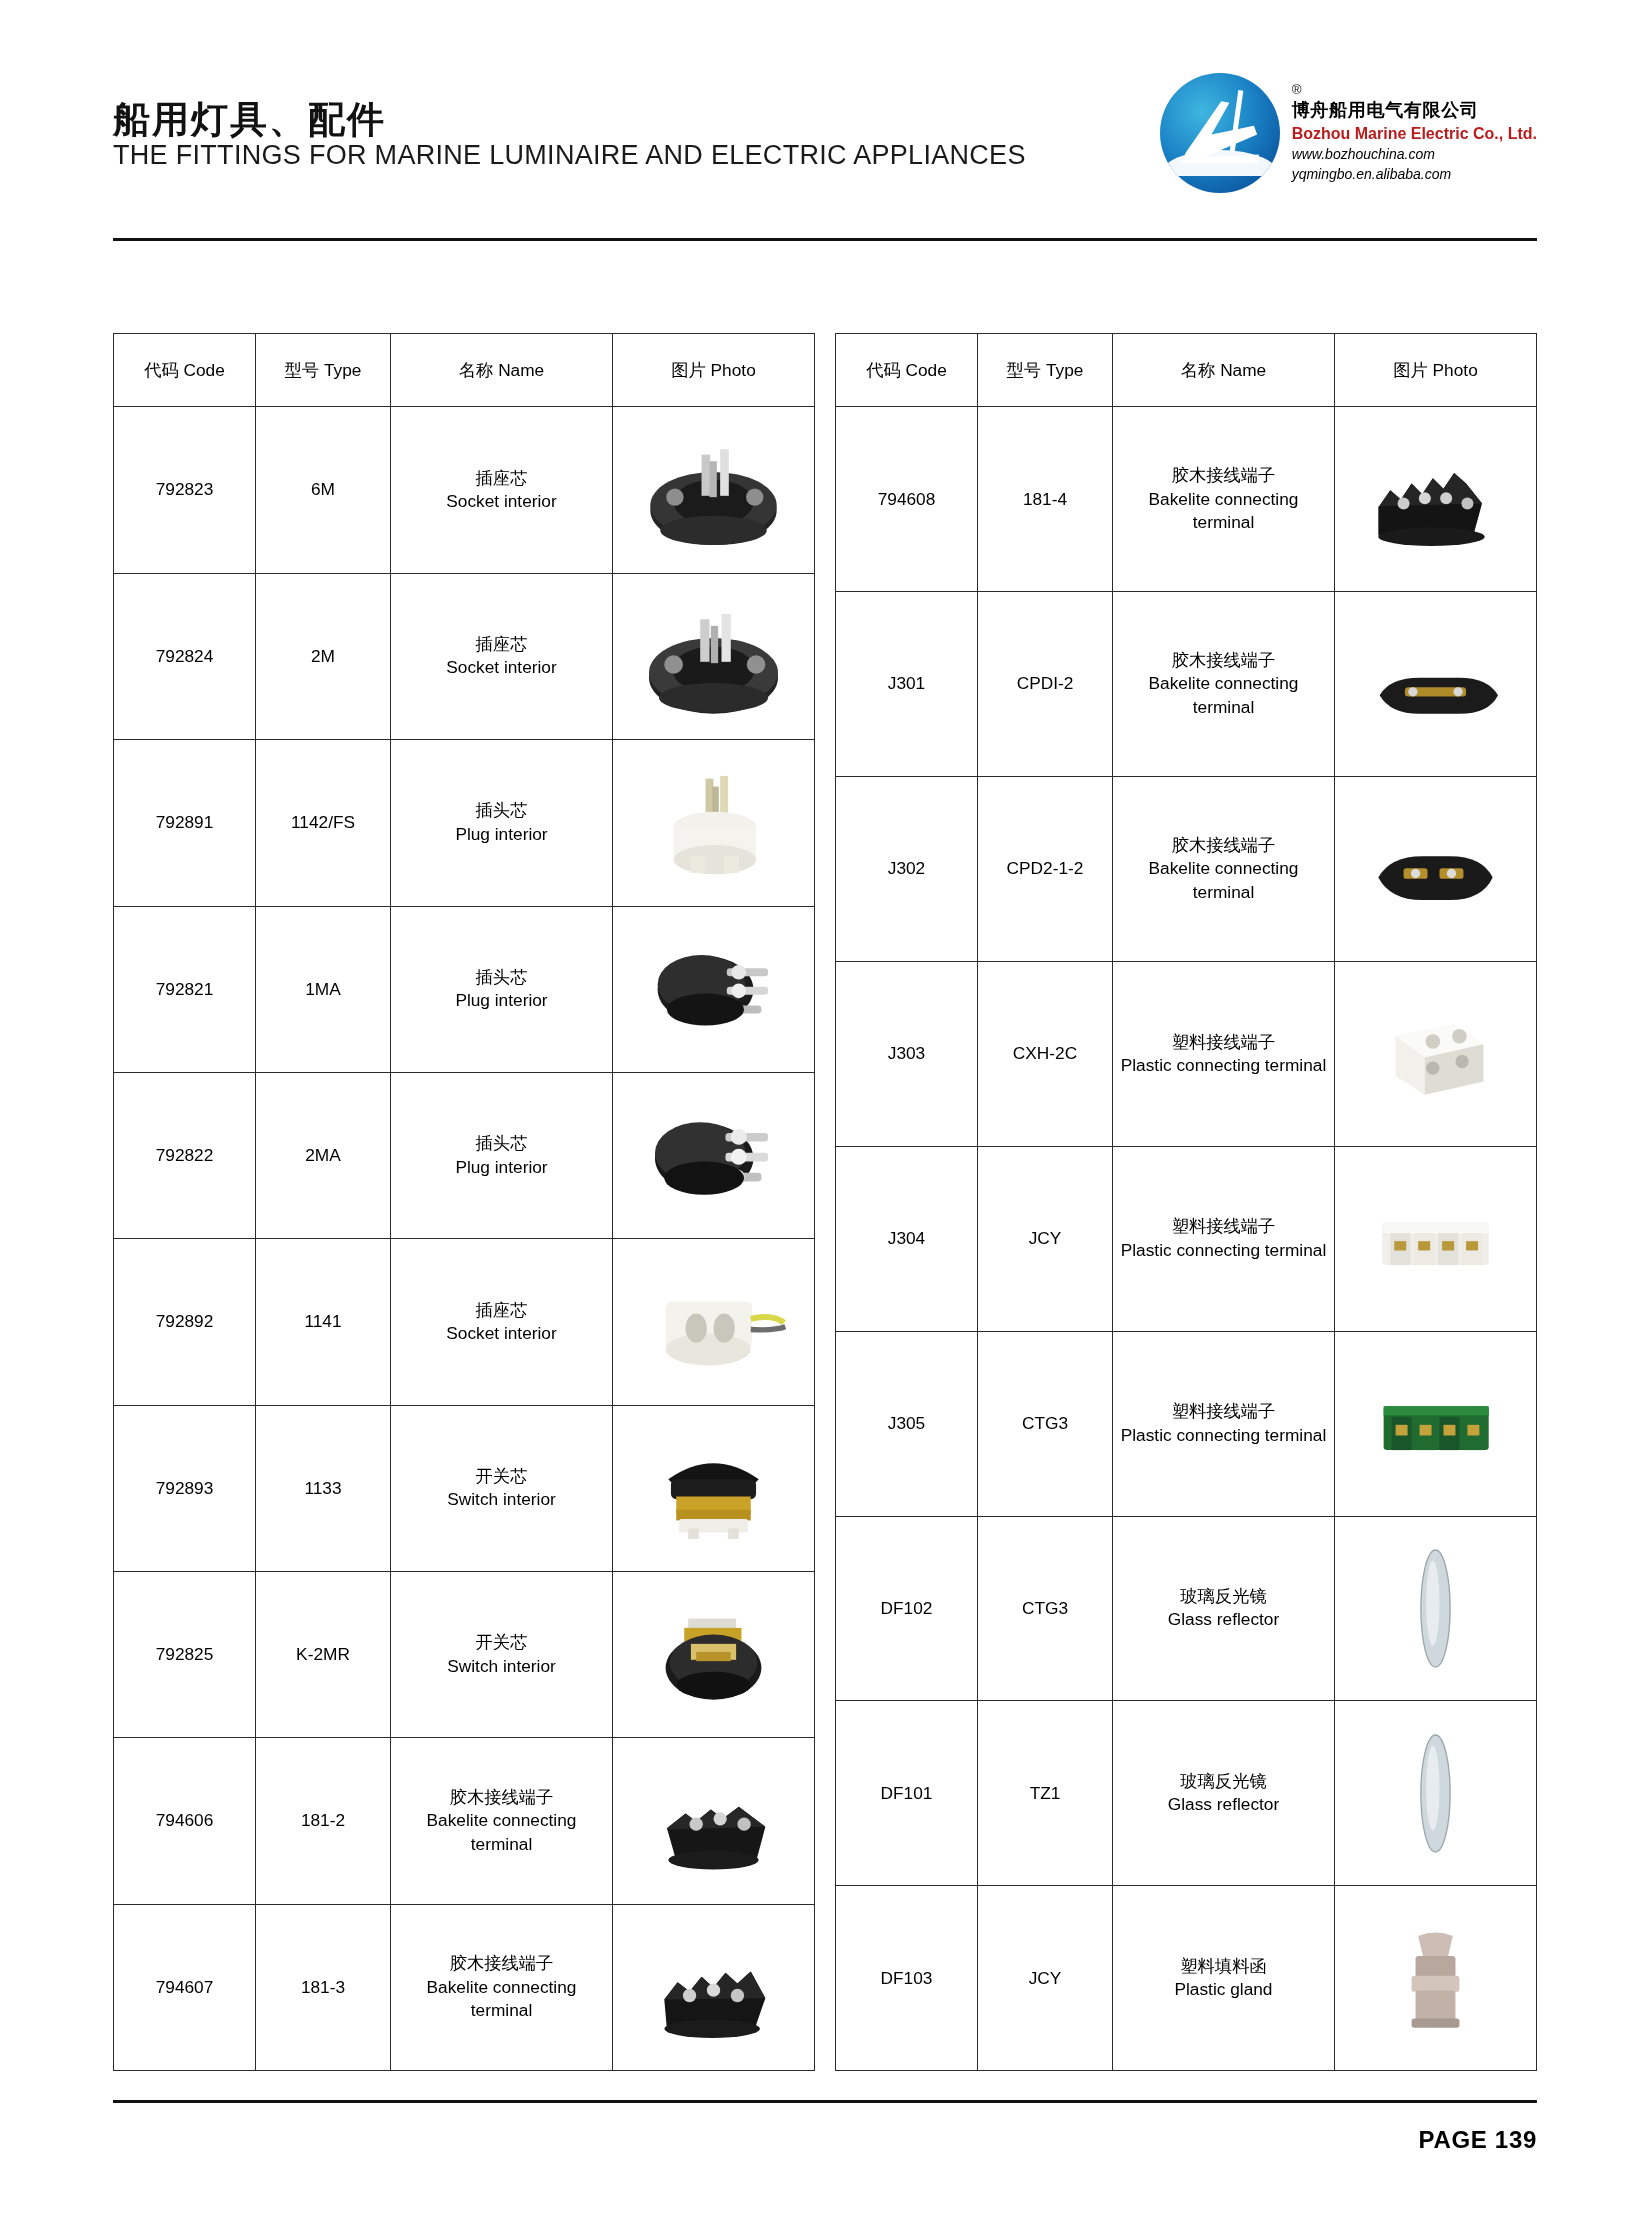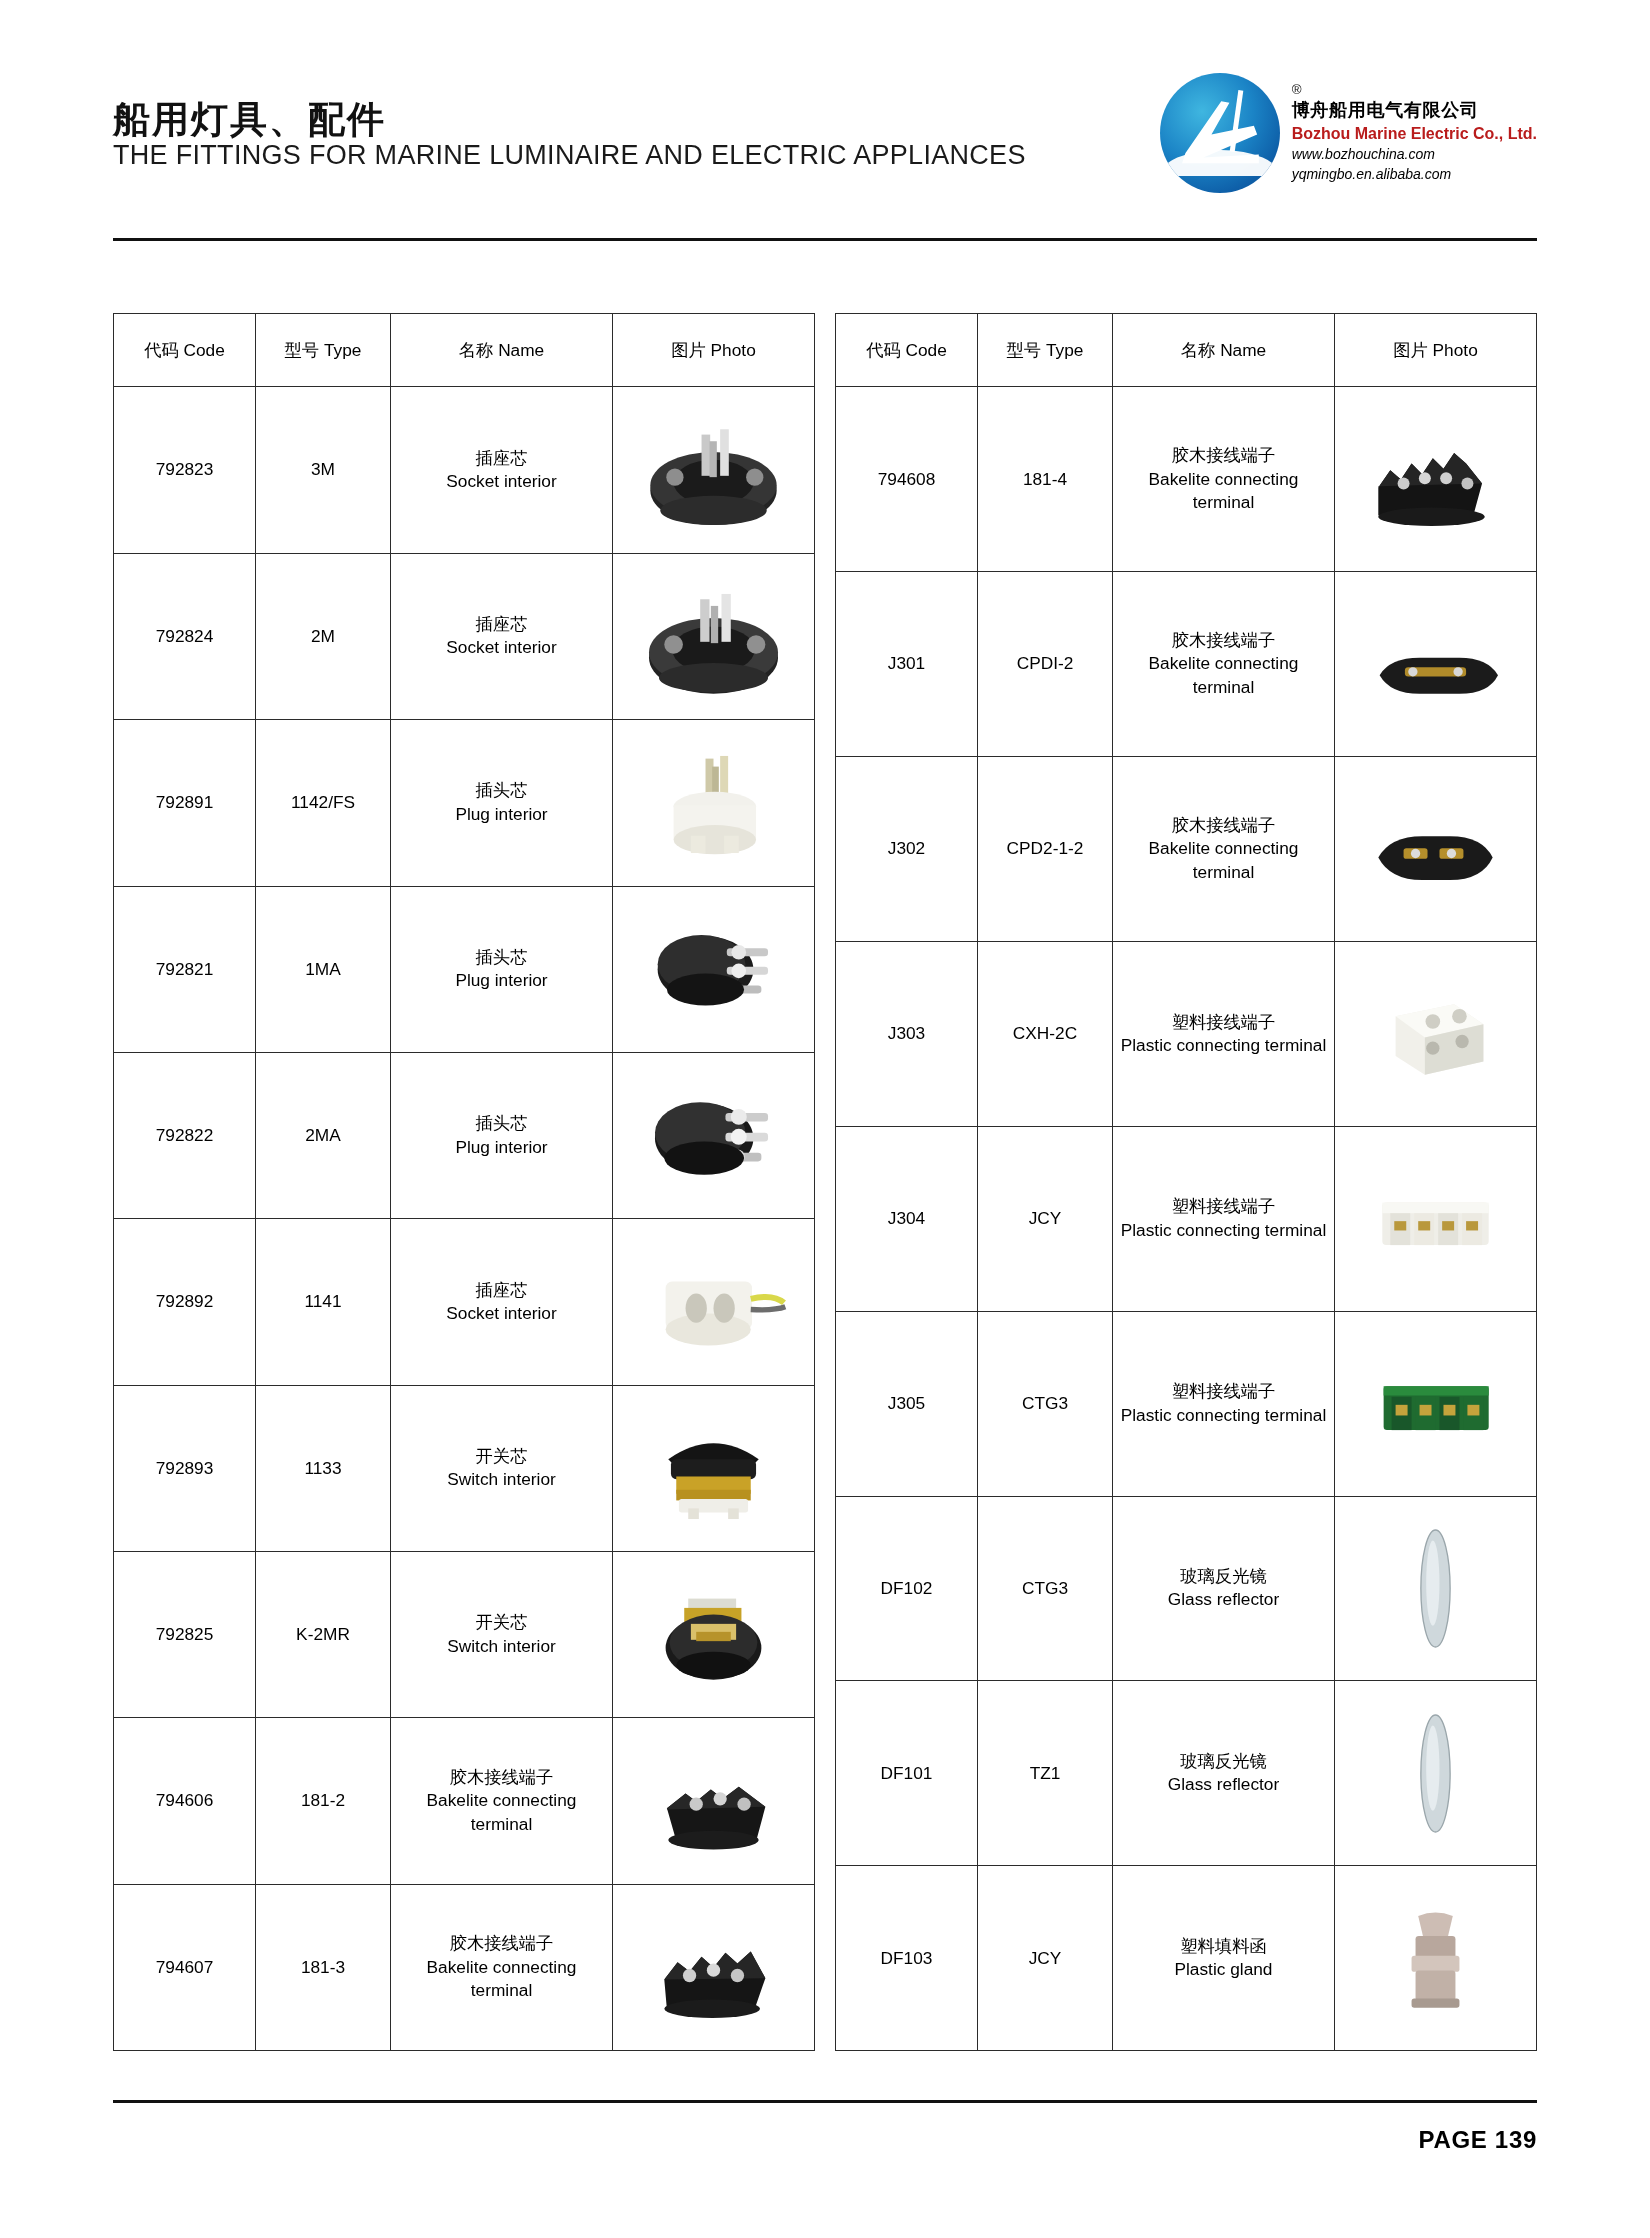--- a/index.html
+++ b/index.html
@@ -140,20 +140,21 @@
     top: 313px;
     left: 113px;
     right: 113px;
     display: flex;
     justify-content: space-between;
   }
   table.cat {
     border-collapse: collapse;
     width: 665px;
     table-layout: fixed;
+    margin-top: 20px;
   }
   table.cat th, table.cat td {
     border: 1.3px solid #2b2b2b;
     text-align: center;
     vertical-align: middle;
     padding: 2.7px 4px;
   }
   table.cat th {
     font-size: 17.3px;
     font-weight: normal;
@@ -243,21 +244,21 @@
           <th class="col-code">代码 Code</th>
           <th class="col-type">型号 Type</th>
           <th class="col-name">名称 Name</th>
           <th class="col-photo">图片 Photo</th>
         </tr>
       </thead>
       <tbody>
 
         <tr>
           <td>792823</td>
-          <td>3M</td>
+          <td>6M</td>
           <td>
             <span class="name-cn">插座芯</span>
             <span class="name-en">Socket interior</span>
           </td>
           <td class="photo-cell">
             <div class="photo-wrap">
               <svg width="173" height="133" viewBox="0 0 260 200">
                 <ellipse cx="130" cy="130" rx="95" ry="52" fill="#242424"></ellipse>
                 <ellipse cx="130" cy="122" rx="95" ry="50" fill="#353535"></ellipse>
                 <ellipse cx="130" cy="118" rx="60" ry="34" fill="#1b1b1b"></ellipse>

